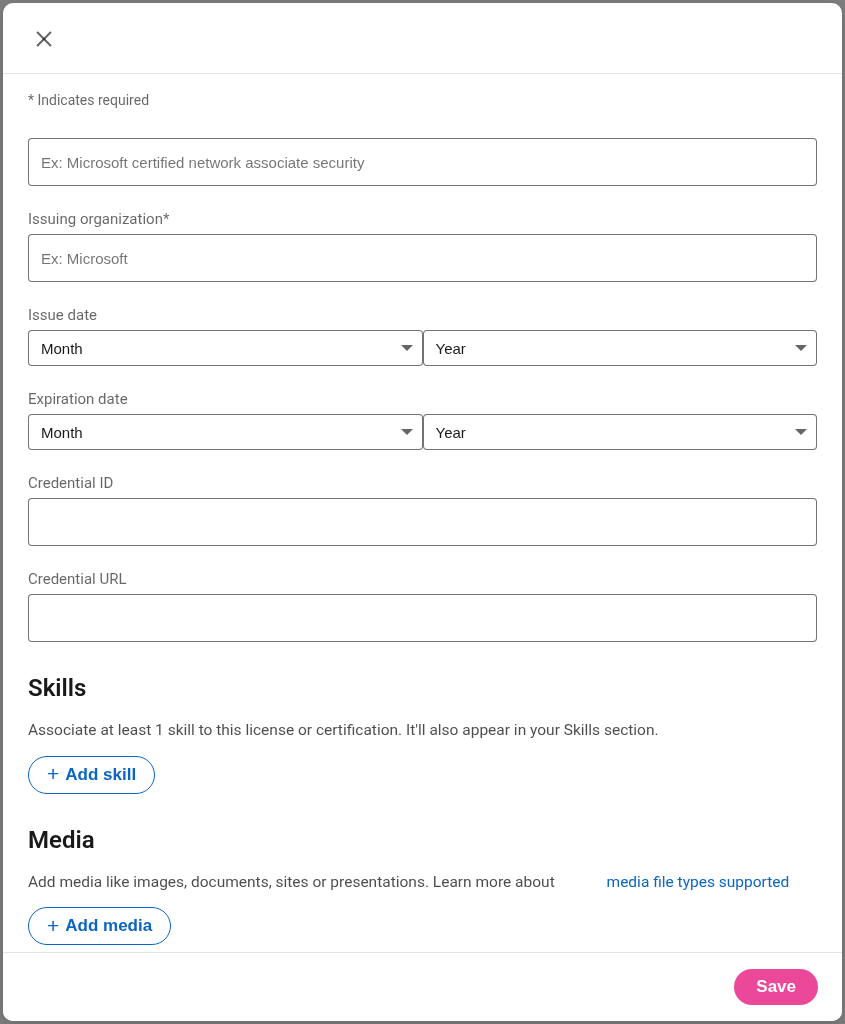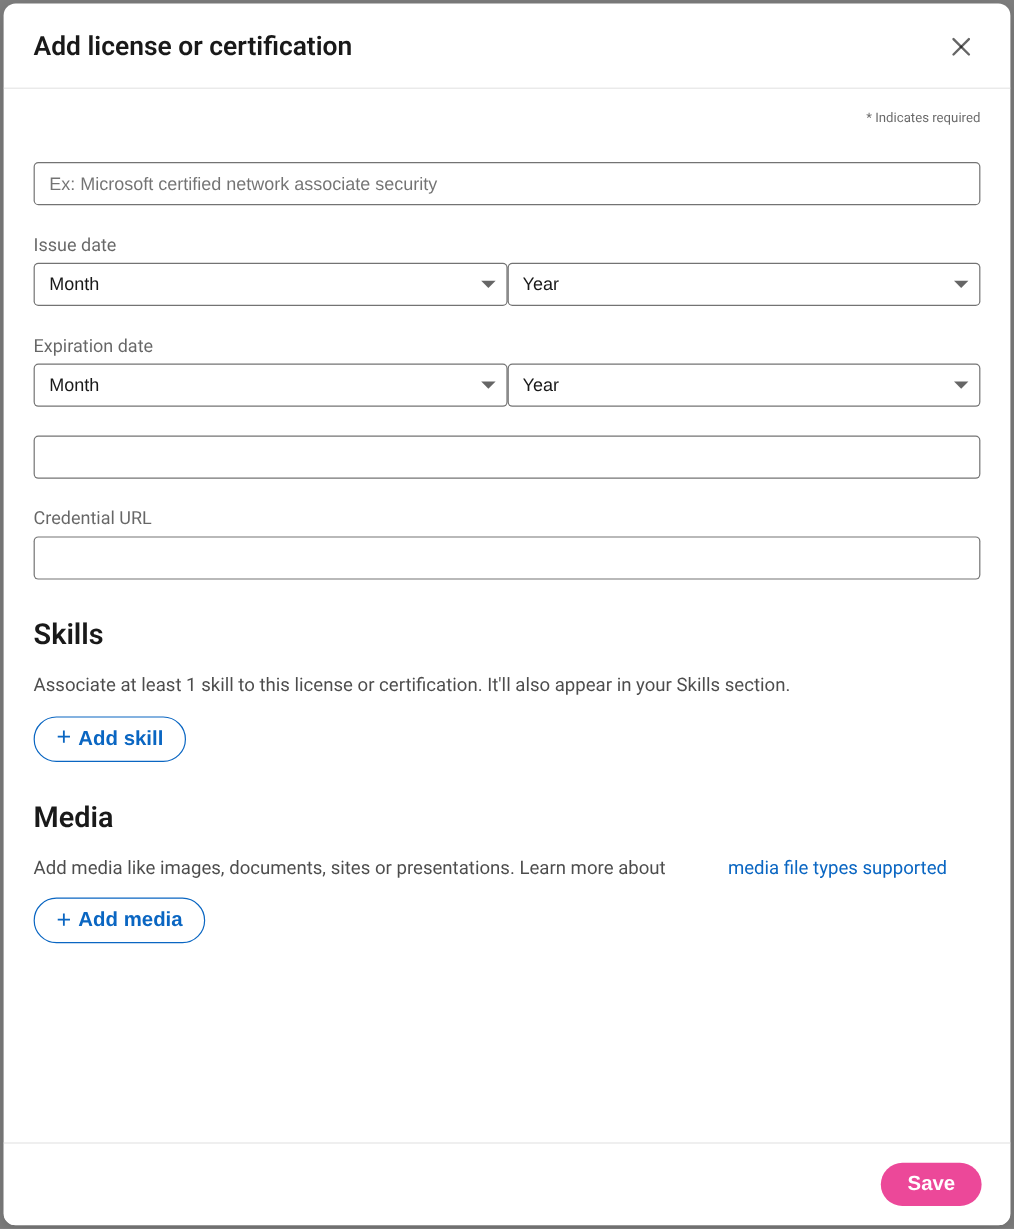--- a/index.html
+++ b/index.html
@@ -80,37 +80,36 @@
       border-radius: 0;
     }
     .modal-body::-webkit-scrollbar-button:single-button {
       background: #f1f1f1;
       height: 16px;
       width: 16px;
     }
 
     .required-note {
       color: rgba(0,0,0,0.6);
-      font-size: 11px;
+      font-size: 14px;
       padding: 10px 0 6px 0;
-      text-align: right;
     }
 
     .form-group {
       margin-top: 24px;
     }
     .form-label {
       display: block;
       font-size: 15px;
       color: rgba(0,0,0,0.6);
       margin-bottom: 6px;
     }
     .form-input {
       width: 100%;
-      height: 36px;
+      height: 48px;
       border: 1px solid rgba(0,0,0,0.55);
       border-radius: 4px;
       padding: 0 12px;
       font-size: 15px;
       color: rgba(0,0,0,0.9);
       background: #fff;
     }
     .form-input::placeholder {
       color: rgba(0,0,0,0.55);
     }
@@ -208,40 +207,43 @@
       font-weight: 600;
       cursor: pointer;
     }
   </style>
 </head>
 <body>
 
 <div class="modal">
 
   <div class="modal-header">
-    <h2 class="modal-title">Add license or certification</h2>
     <button class="close-btn" aria-label="Close">
       <svg viewBox="0 0 24 24" fill="none" stroke="currentColor" stroke-width="2.2" stroke-linecap="round">
         <line x1="5" y1="5" x2="19" y2="19"></line>
         <line x1="19" y1="5" x2="5" y2="19"></line>
       </svg>
     </button>
   </div>
 
   <div class="modal-body-wrap">
     <div class="modal-body">
 
       <div class="required-note">* Indicates required</div>
 
       
       <div class="form-group">
         <input type="text" class="form-input" placeholder="Ex: Microsoft certified network associate security" style="">
       </div>
 
       
+      <div class="form-group">
+        <label class="form-label">Issuing organization*</label>
+        <input type="text" class="form-input" placeholder="Ex: Microsoft" style="">
+      </div>
 
       
       <div class="form-group">
         <label class="form-label">Issue date</label>
         <div class="date-row">
           <div class="select-wrap">
             <select class="form-select">
               <option>Month</option>
             </select>
             <span class="select-caret"></span>
@@ -269,20 +271,21 @@
             <select class="form-select">
               <option>Year</option>
             </select>
             <span class="select-caret"></span>
           </div>
         </div>
       </div>
 
       
       <div class="form-group">
+        <label class="form-label">Credential ID</label>
         <input type="text" class="form-input" style="">
       </div>
 
       
       <div class="form-group">
         <label class="form-label">Credential URL</label>
         <input type="text" class="form-input" style="">
       </div>
 
       

